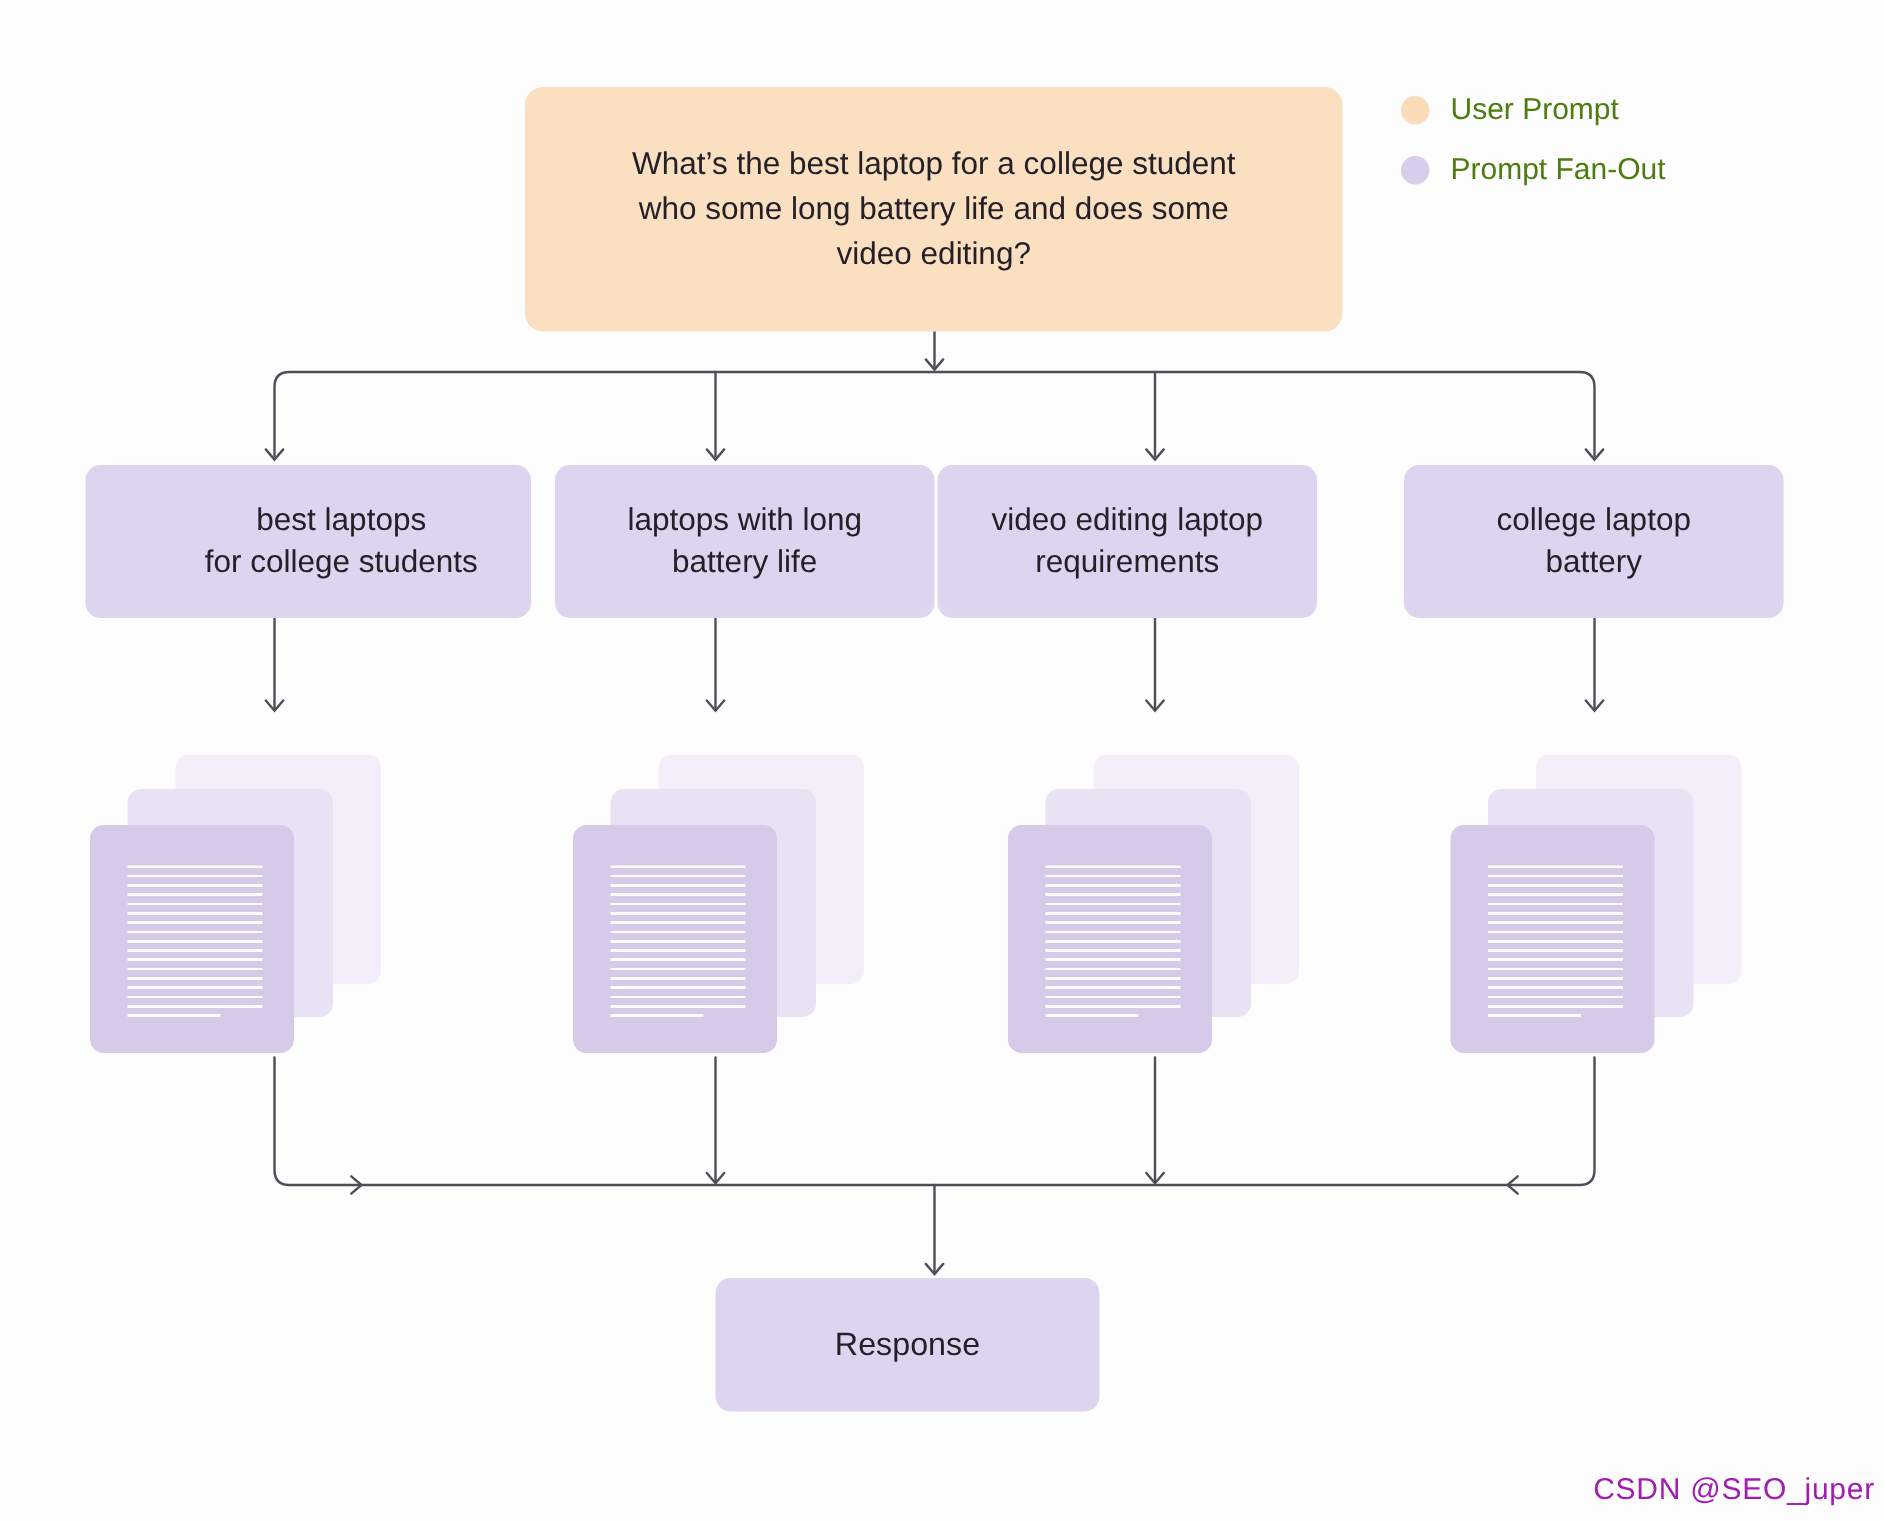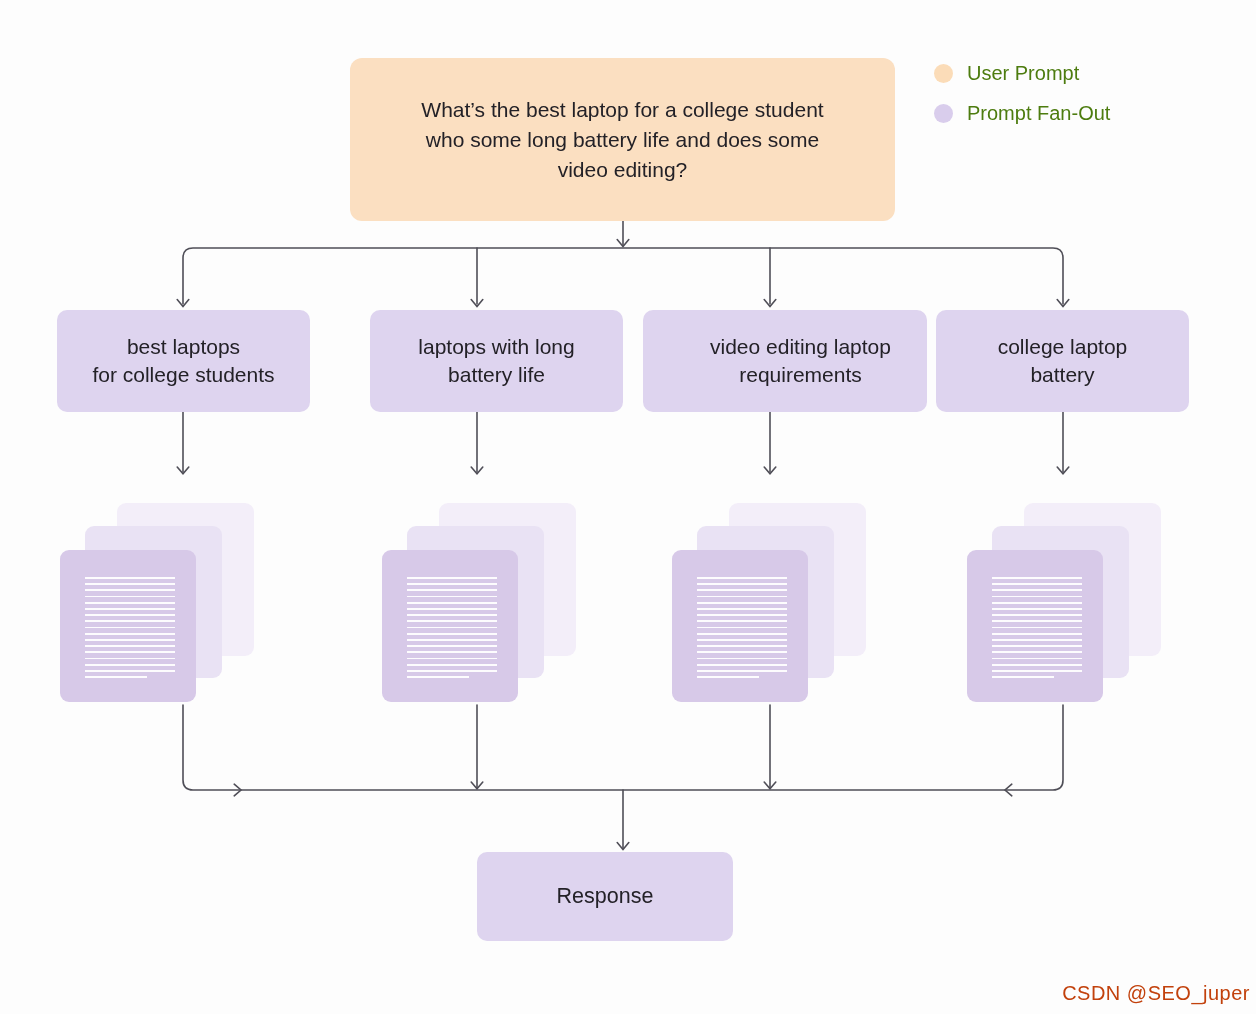--- a/index.html
+++ b/index.html
@@ -24,21 +24,21 @@
   .dot { width:19px; height:19px; border-radius:50%; flex:0 0 auto; }
   .dot-peach { background:#fbdcb8; }
   .dot-purple { background:#d9cdec; }
 
   .query-box {
     position:absolute; top:310px; width:253px; height:102px;
     background:#ded4ef; border-radius:10px;
     display:flex; flex-direction:column; align-items:center; justify-content:center;
     font-size:21px; line-height:28px; text-align:center;
   }
-  #q1 { left:57px; } #q2 { left:350px; } #q3 { left:643px;padding-left:31px; } #q4 { left:936px; }
+  #q1 { left:57px;padding-left:44px; } #q2 { left:350px; } #q3 { left:625px; } #q4 { left:936px; }
 
   .stack { position:absolute; top:503px; width:194px; height:200px; }
   #s1 { left:60px; } #s2 { left:382px; } #s3 { left:672px; } #s4 { left:967px; }
   .doc { position:absolute; border-radius:9px; }
   .doc-back   { left:57px; top:0;    width:137px; height:153px; background:#f3eef9; }
   .doc-middle { left:25px; top:23px; width:137px; height:152px; background:#e9e2f4; }
   .doc-front  { left:0;    top:47px; width:136px; height:152px; background:#d7c9e8; }
   .doc-lines {
     position:absolute; left:25px; top:27px; width:90px; height:96px;
     background:repeating-linear-gradient(to bottom,
@@ -52,21 +52,21 @@
 
   .response-box {
     position:absolute; left:477px; top:852px; width:256px; height:89px;
     background:#ded4ef; border-radius:10px;
     display:flex; align-items:center; justify-content:center;
     font-size:21.5px;
   }
 
   .watermark {
     position:absolute; right:6px; top:982px;
-    font-size:20px; color:#c2410c; letter-spacing:0.5px;
+    font-size:20px; color:#a21caf; letter-spacing:0.5px;
   }
 </style>
 </head>
 <body>
 
 <div class="canvas">
 
   <svg class="connectors" viewBox="0 0 1256 1014">
     <g stroke="#4f4e57" stroke-width="1.6" fill="none" stroke-linecap="round">
 

